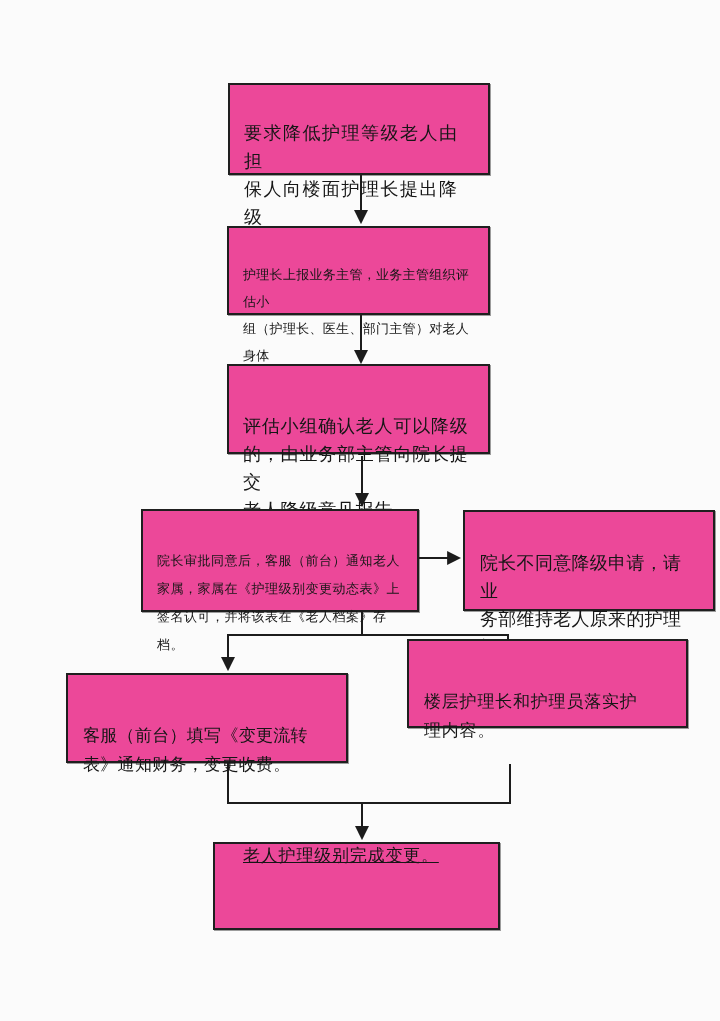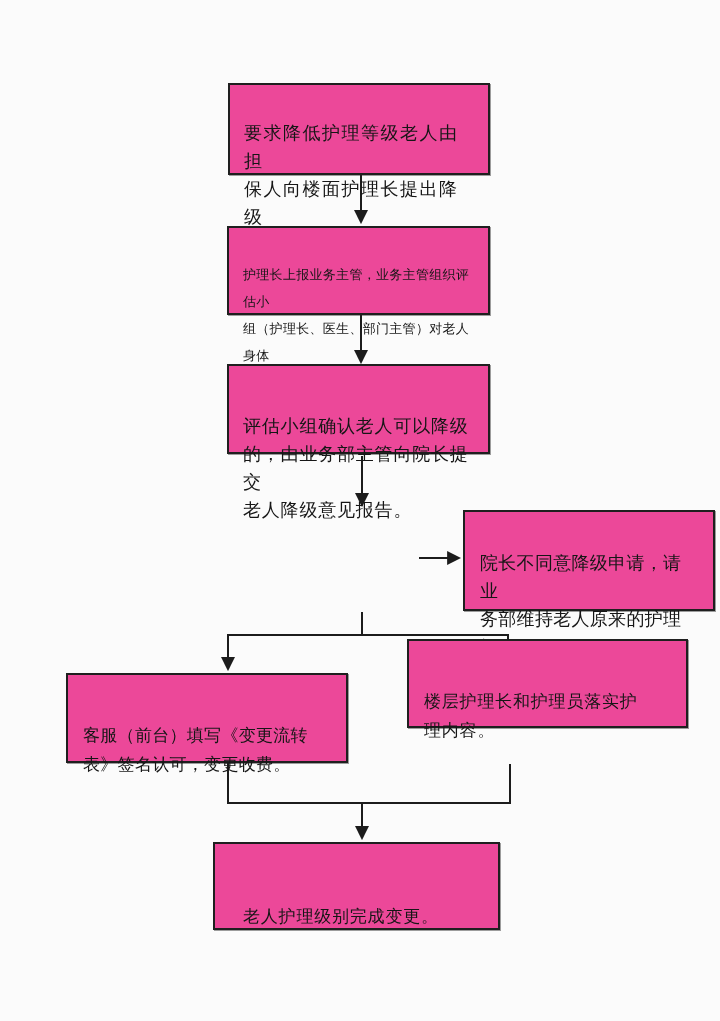--- a/index.html
+++ b/index.html
@@ -25,21 +25,21 @@
   #n4{left:141px;top:509px;width:278px;height:103px;padding:8px 12px 0 14px;
       font-size:13px;line-height:28px;letter-spacing:.5px;}
   #n5{left:463px;top:510px;width:252px;height:101px;padding:9px 30px 0 15px;
       font-size:18px;line-height:28px;letter-spacing:.3px;}
   #n6{left:66px;top:673px;width:282px;height:90px;padding:17px 12px 0 15px;
       font-size:17px;line-height:29px;letter-spacing:.3px;}
   #n7{left:407px;top:639px;width:281px;height:89px;padding:17px 12px 0 15px;
       font-size:17px;line-height:29px;letter-spacing:.8px;}
   #n8{left:213px;top:842px;width:287px;height:88px;
       font-size:17px;letter-spacing:.8px;
-      display:flex;align-items:flex-end;padding-left:28px;}
+      display:flex;align-items:flex-start;padding-left:28px;text-decoration:underline;}
   .connectors{position:absolute;left:0;top:0;width:720px;height:1021px;}
   .connectors line{stroke:#1c1c1c;stroke-width:2;}
 </style>
 </head>
 <body>
 
 <div class="canvas">
 
   <svg class="connectors" viewBox="0 0 720 1021" xmlns="http://www.w3.org/2000/svg" aria-hidden="true">
     <defs>
@@ -84,30 +84,35 @@
 组（护理长、医生、部门主管）对老人身体
 状况进行评估，之后作出是否降级的建议。</span>
   </div>
 
   <div class="node" id="n3">
     <span class="txt">评估小组确认老人可以降级
 的，由业务部主管向院长提交
 老人降级意见报告。</span>
   </div>
 
+  <div class="node" id="n4">
+    <span class="txt">院长审批同意后，客服（前台）通知老人
+家属，家属在《护理级别变更动态表》上
+签名认可，并将该表在《老人档案》存档。</span>
+  </div>
 
   <div class="node" id="n5">
     <span class="txt">院长不同意降级申请，请业
 务部维持老人原来的护理级
 别。</span>
   </div>
 
   <div class="node" id="n6">
     <span class="txt">客服（前台）填写《变更流转
-表》签名认可，变更收费。</span>
+表》通知财务，变更收费。</span>
   </div>
 
   <div class="node" id="n7">
     <span class="txt">楼层护理长和护理员落实护
 理内容。</span>
   </div>
 
   <div class="node" id="n8">
     <span class="txt">老人护理级别完成变更。</span>
   </div>

